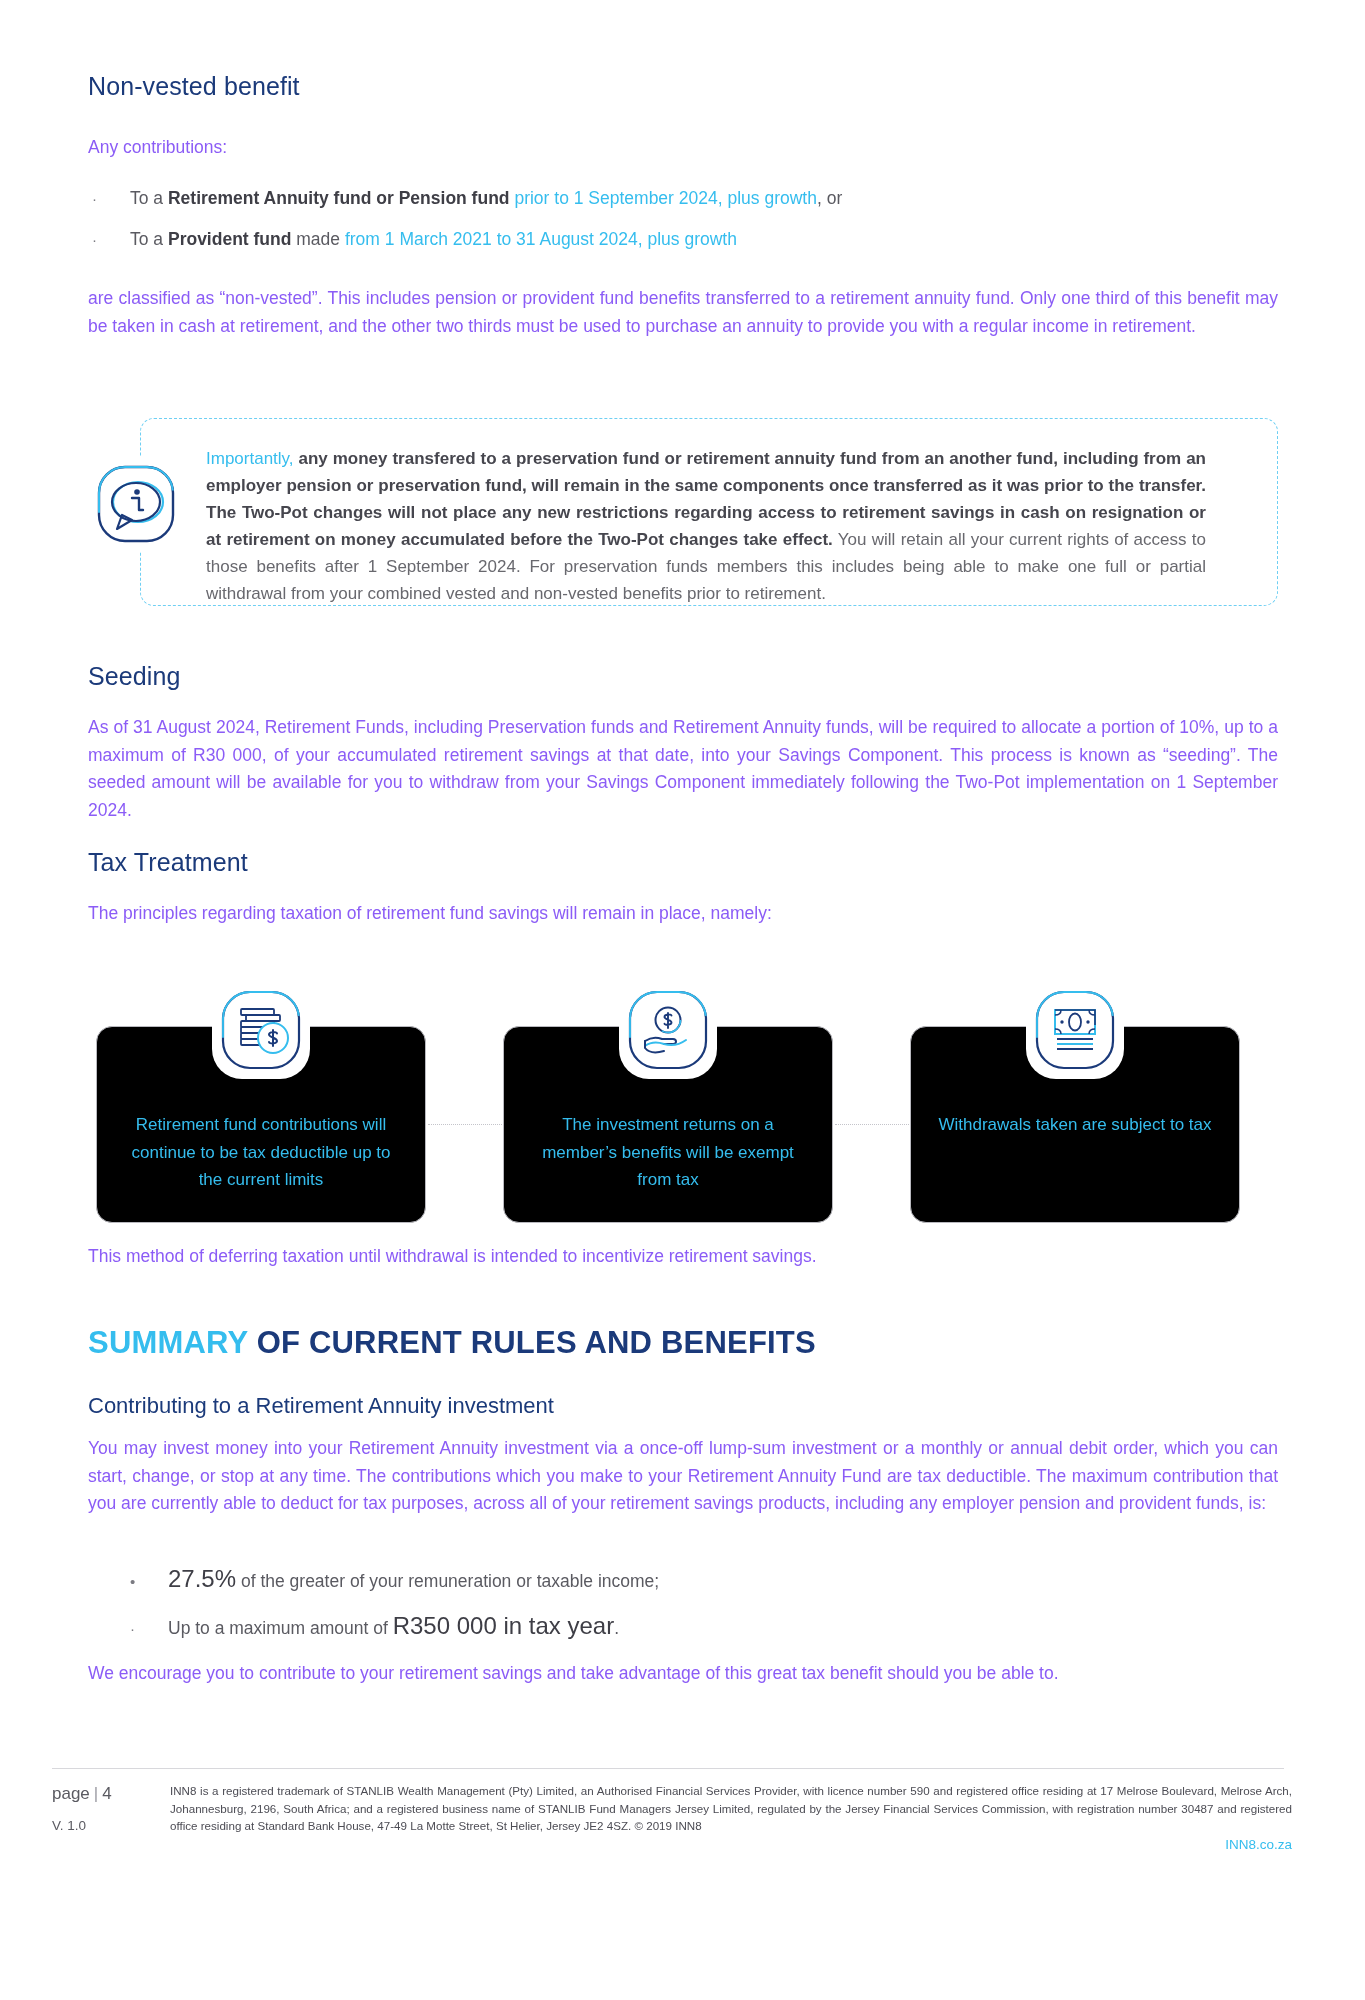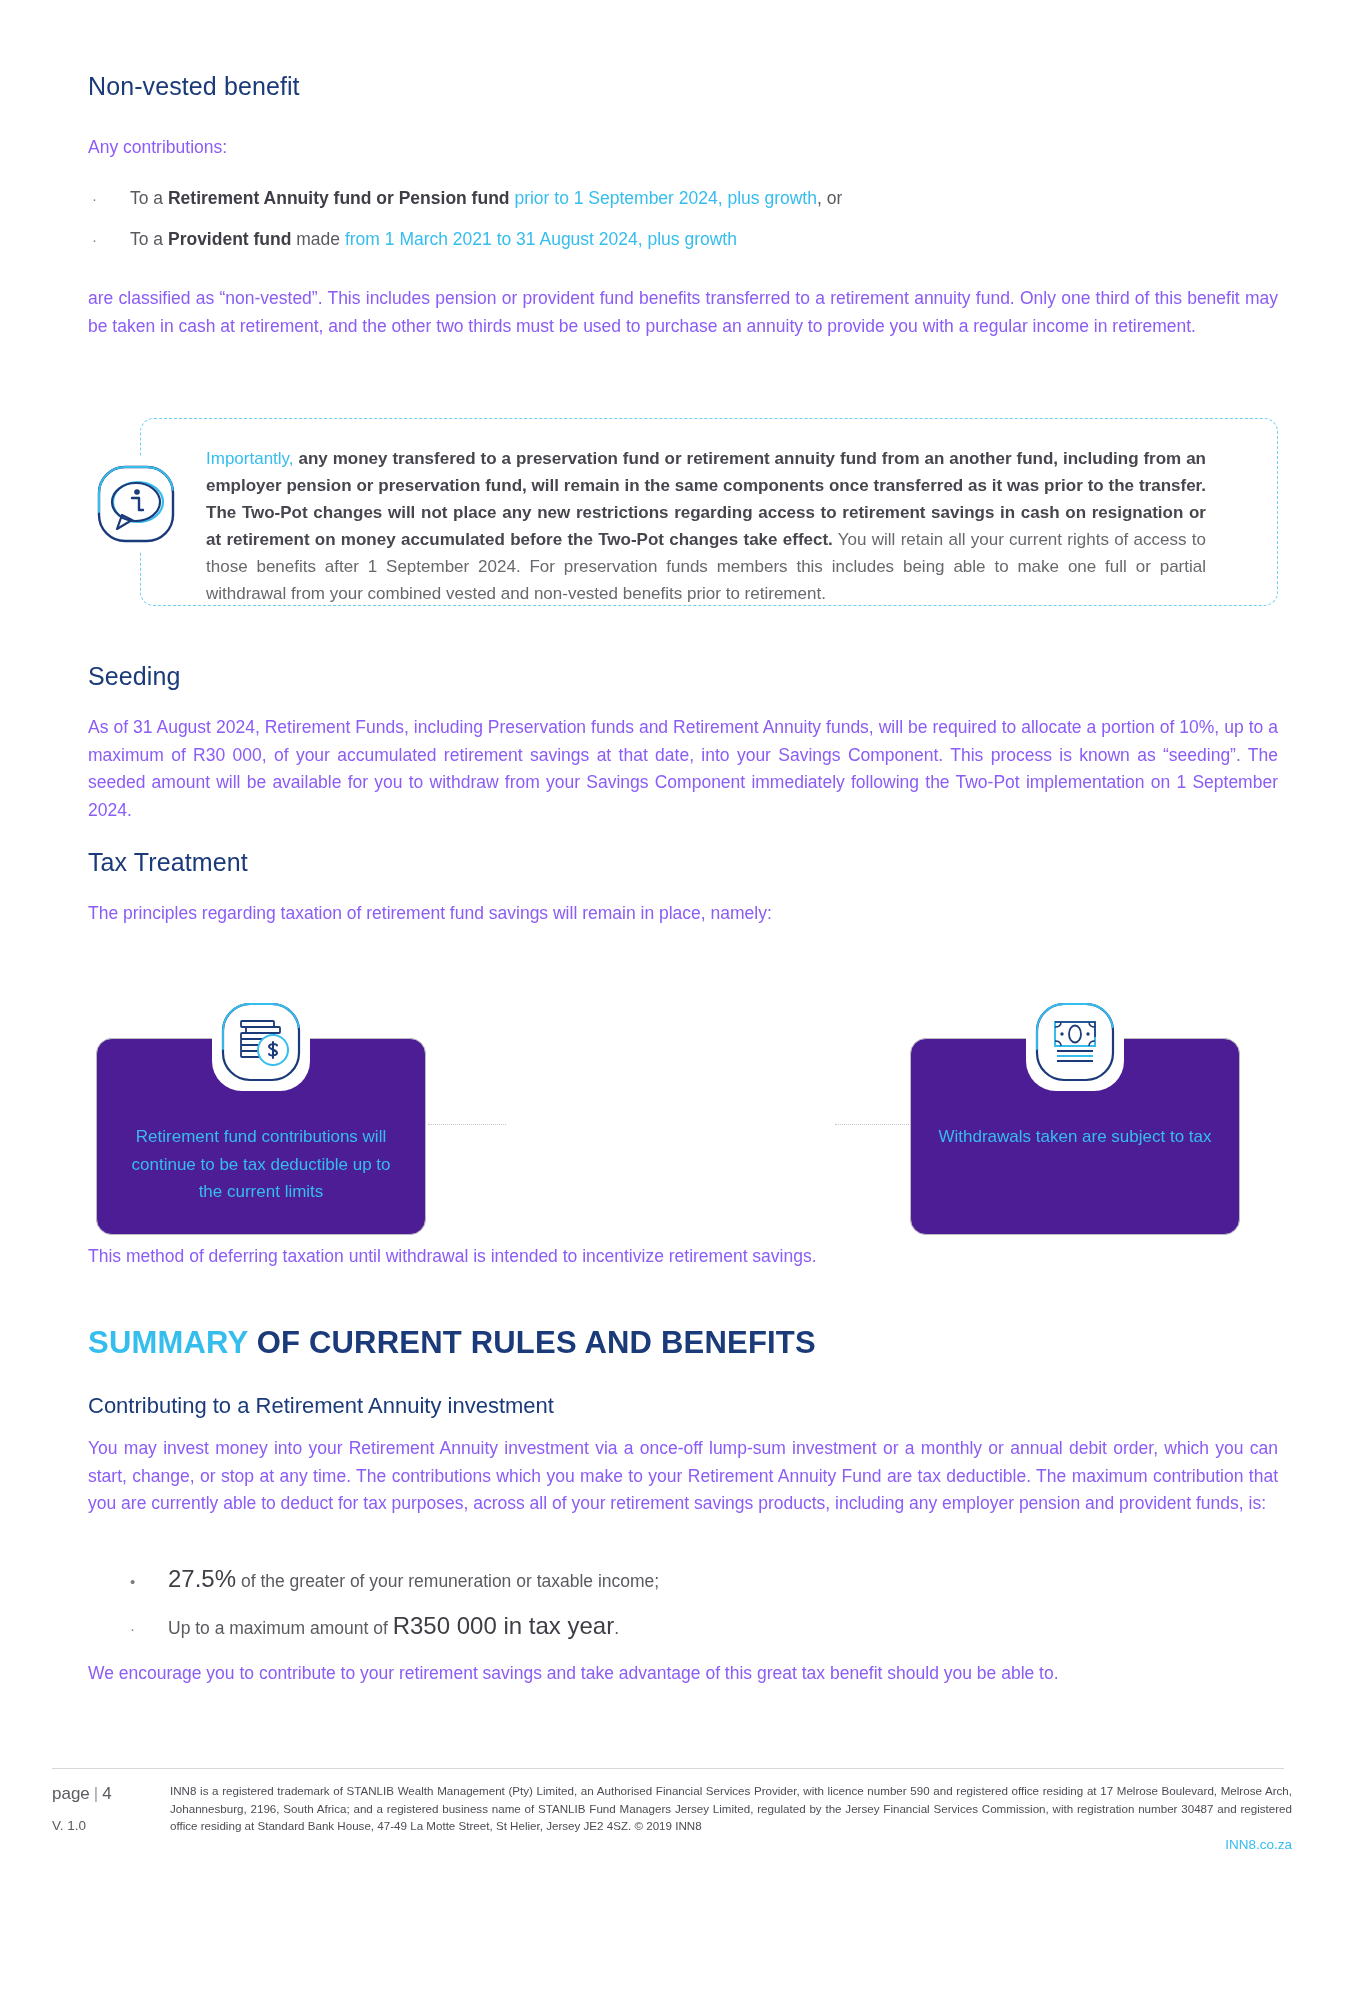--- a/index.html
+++ b/index.html
@@ -88,26 +88,26 @@
 
   
   .cards {
     position: relative;
     margin-top: 38px;
     height: 250px;
     width: 1160px;
   }
   .card {
     position: absolute;
-    top: 60px;
+    top: 48px;
     width: 330px;
     height: 197px;
     border: 1.3px solid #b9b9bf;
     border-radius: 16px;
-    background: #4c1d95;
+    background: #000000;
   }
   .card-1 { left: 8px; }
   .card-2 { left: 415px; }
   .card-3 { left: 822px; padding-left: 36px; }
   .card-label {
     position: absolute;
     left: 22px; right: 22px;
     top: 84px;
     text-align: center;
     font-size: 17px;
@@ -263,20 +263,35 @@
             <rect x="27" y="44" width="33" height="6" rx="1" fill="none" stroke="#1b3a7a" stroke-width="1.8"></rect>
             <rect x="27" y="50" width="33" height="6" rx="1" fill="none" stroke="#1b3a7a" stroke-width="1.8"></rect>
             <rect x="27" y="56" width="33" height="6" rx="1" fill="none" stroke="#1b3a7a" stroke-width="1.8"></rect>
             <circle cx="59" cy="55" r="15" fill="#ffffff" stroke="#35bdee" stroke-width="2"></circle>
             <path d="M59 47 L59 63 M63 50.5 C63 48.5 55 48.5 55 51.5 C55 54.5 63 54.5 63 58 C63 61 55 61 55 59" fill="none" stroke="#1b3a7a" stroke-width="2" stroke-linecap="round"></path>
           </svg>
         </div>
         <div class="card-label">Retirement fund contributions will continue to be tax deductible up to the current limits</div>
       </div>
 
+      <div class="card card-2">
+        <div class="card-icon">
+          <svg width="94" height="94" viewBox="0 0 94 94">
+            <rect x="9" y="9" width="76" height="76" rx="27" ry="27" fill="#ffffff" stroke="#1b3a7a" stroke-width="2.2"></rect>
+            <rect x="9" y="9" width="76" height="76" rx="27" ry="27" fill="none" stroke="#35bdee" stroke-width="1.9" stroke-dasharray="95 135" stroke-dashoffset="34"></rect>
+            <circle cx="47" cy="37" r="12.5" fill="#ffffff" stroke="#1b3a7a" stroke-width="2"></circle>
+            <circle cx="47" cy="37" r="12.5" fill="none" stroke="#35bdee" stroke-width="1.6" stroke-dasharray="26 52"></circle>
+            <path d="M47 30 L47 45 M50.5 32.5 C50.5 31 43.5 31 43.5 34 C43.5 36.6 50.5 36.6 50.5 39.5 C50.5 42.3 43.5 42.3 43.5 40.8" fill="none" stroke="#1b3a7a" stroke-width="1.9" stroke-linecap="round"></path>
+            <path d="M24 58 C30 54 36 54 41 56 L52 56 C56 56 56 61 52 61 L43 61" fill="none" stroke="#1b3a7a" stroke-width="2" stroke-linecap="round" stroke-linejoin="round"></path>
+            <path d="M24 63 C31 58 37 59 43 61 C50 63 58 62 65 57" fill="none" stroke="#35bdee" stroke-width="2" stroke-linecap="round" stroke-linejoin="round"></path>
+            <path d="M24 58 L24 65 C28 70 36 70 43 68" fill="none" stroke="#1b3a7a" stroke-width="2" stroke-linecap="round" stroke-linejoin="round"></path>
+          </svg>
+        </div>
+        <div class="card-label">The investment returns on a member’s benefits will be exempt from tax</div>
+      </div>
 
       <div class="card card-3">
         <div class="card-icon">
           <svg width="94" height="94" viewBox="0 0 94 94">
             <rect x="9" y="9" width="76" height="76" rx="27" ry="27" fill="#ffffff" stroke="#1b3a7a" stroke-width="2.2"></rect>
             <rect x="9" y="9" width="76" height="76" rx="27" ry="27" fill="none" stroke="#35bdee" stroke-width="1.9" stroke-dasharray="95 135" stroke-dashoffset="34"></rect>
             <rect x="27" y="27" width="40" height="24" fill="#ffffff" stroke="#35bdee" stroke-width="2"></rect>
             <rect x="27" y="27" width="40" height="24" fill="none" stroke="#1b3a7a" stroke-width="1.6" stroke-dasharray="55 73"></rect>
             <ellipse cx="47" cy="39" rx="6" ry="8.5" fill="none" stroke="#1b3a7a" stroke-width="1.8"></ellipse>
             <circle cx="34" cy="39" r="1.7" fill="#1b3a7a"></circle>

